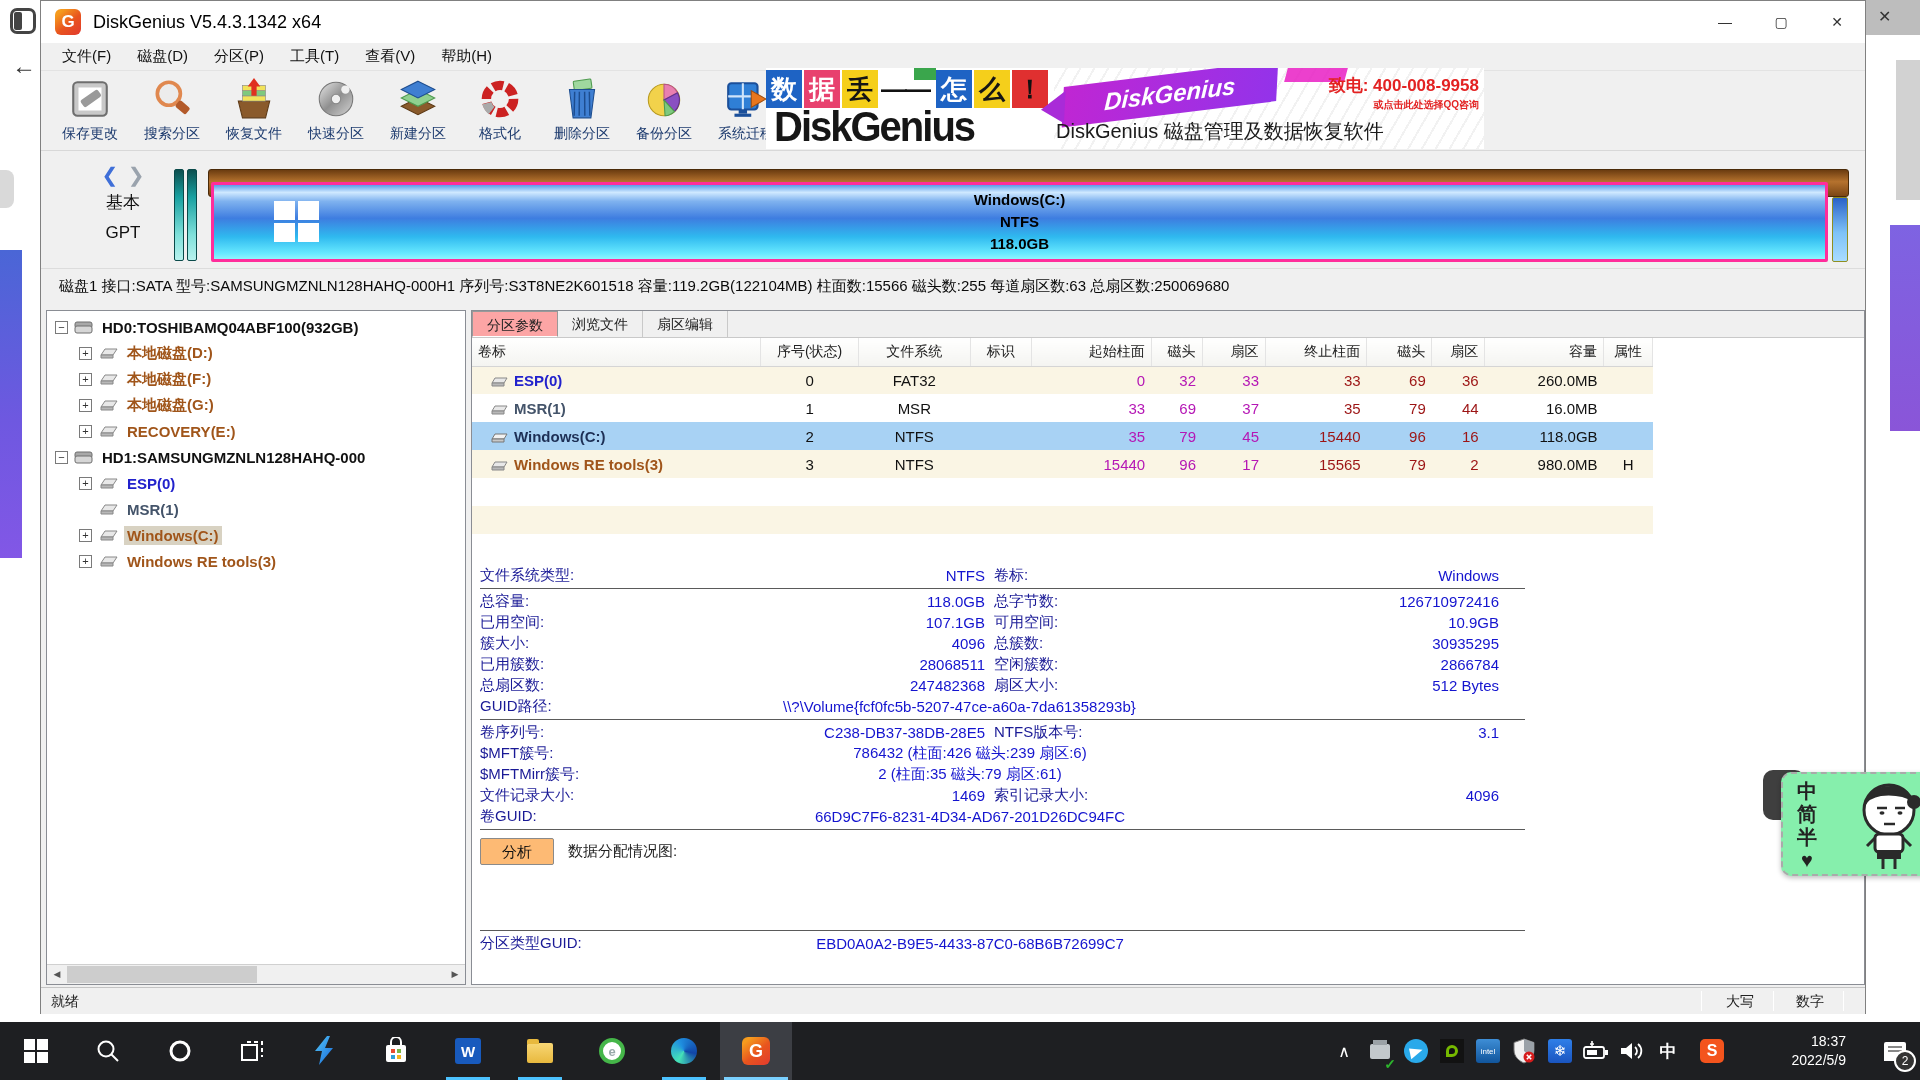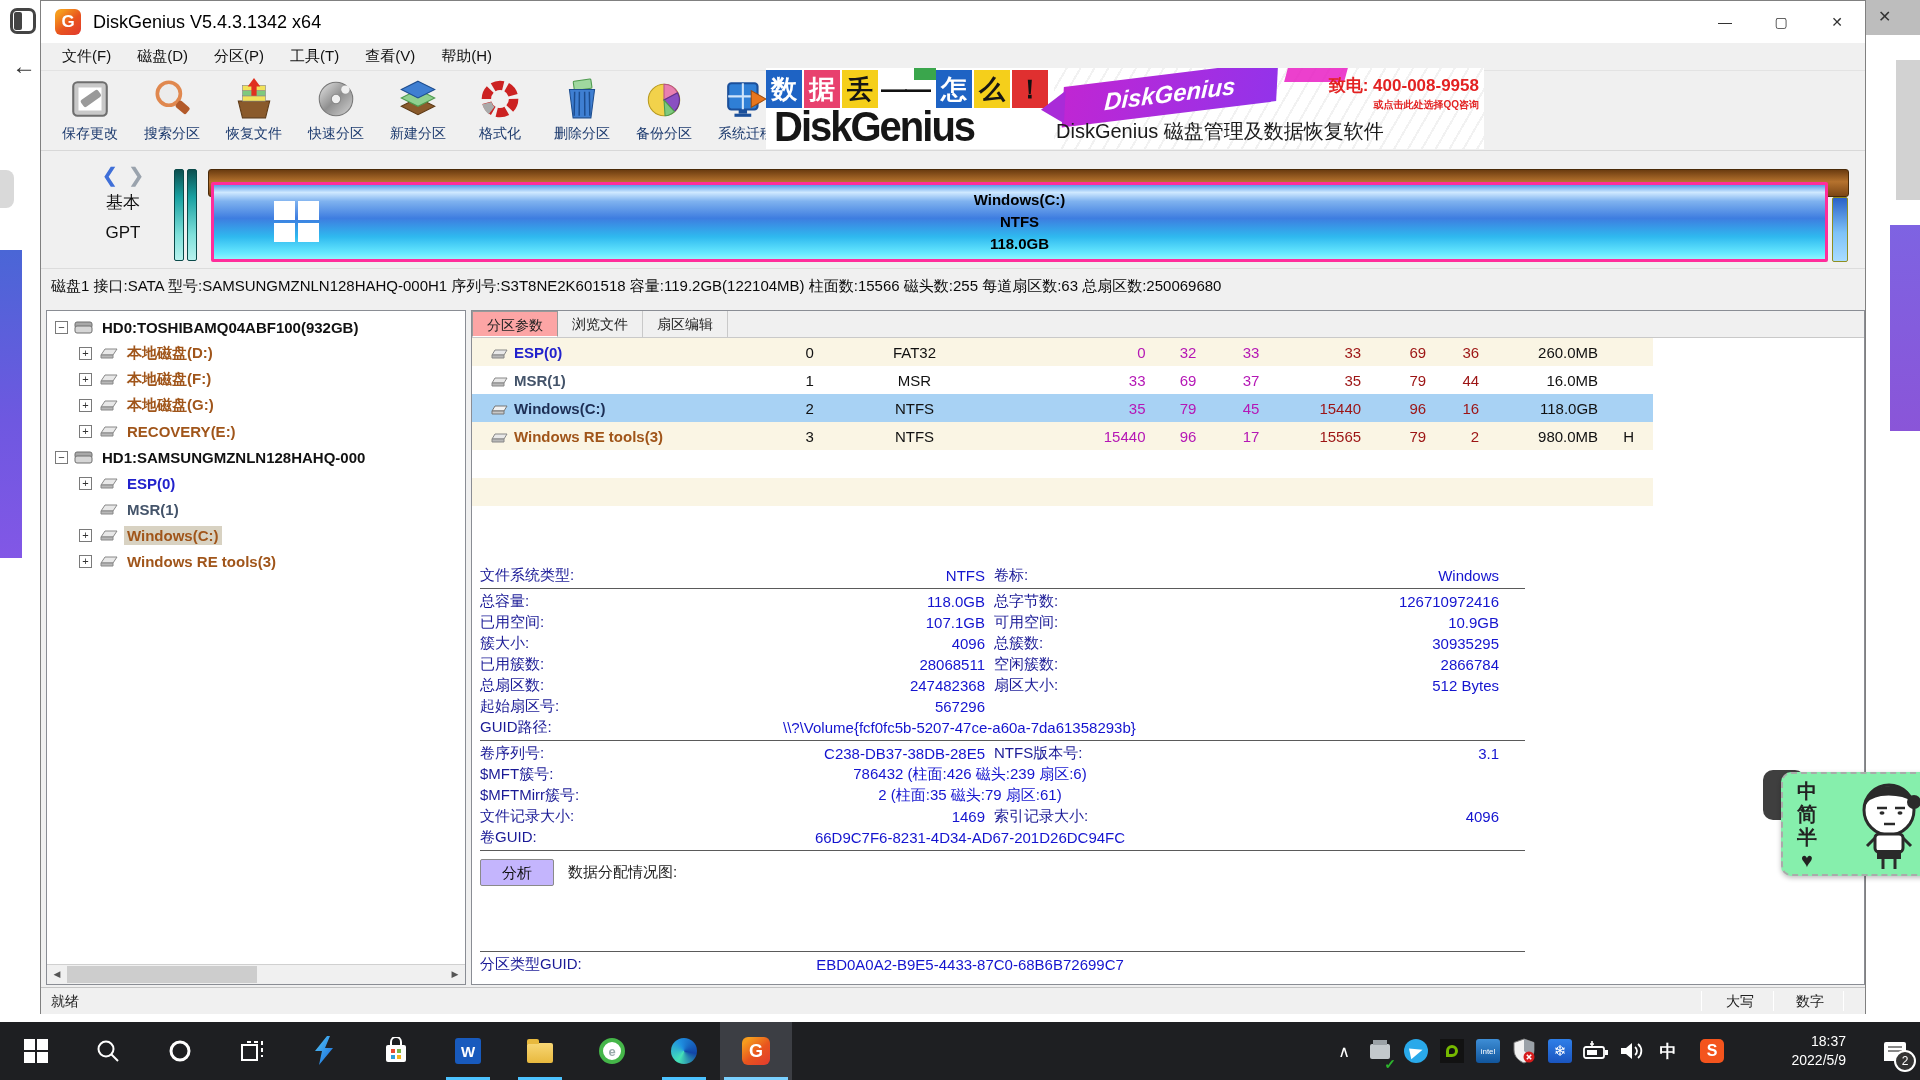--- a/index.html
+++ b/index.html
@@ -68,21 +68,21 @@
   .main-part { position:absolute; left:170px; top:31px; width:1617px; height:80px; border:3px solid #ff2d9b; border-radius:2px;
     background:linear-gradient(180deg,#5a9be8 0%,#cfe9ff 10%,#7fb2ef 22%,#3e7de0 45%,#2fb9ef 70%,#66e8ff 92%,#8ff4ff 100%); }
   .win-logo { position:absolute; left:60px; top:16px; width:46px; height:42px; display:grid; grid-template-columns:21px 21px; grid-template-rows:19px 19px; gap:3px; }
   .win-logo div { background:#fff; }
   .part-text { position:absolute; left:0; top:4px; width:100%; text-align:center; font-size:15px; font-weight:bold; color:#000; line-height:22px; }
   .part-text .fs-line, .part-text .sz-line { font-weight:bold; }
   .re-bar { position:absolute; left:1791px; top:46px; width:16px; height:65px; border:1px solid #8f8f20; border-radius:2px;
     background:linear-gradient(180deg,#2a62c8,#7ec2f8 55%,#a8dcff); }
 
   #diskinfo { position:absolute; left:0; top:267px; width:100%; height:32px; background:#f0f0f0; border-top:1px solid #dcdcdc;
-    font-size:15px; color:#0a0a0a; padding:8px 0 0 10px; white-space:nowrap; }
+    font-size:15px; color:#0a0a0a; padding:8px 0 0 18px; white-space:nowrap; }
 
   
   #main { position:absolute; left:0; top:299px; width:100%; height:687px; background:#f0f0f0; }
   #tree-panel { position:absolute; left:5px; top:10px; width:420px; height:675px; background:#fff; border:1px solid #8a8d94; overflow:hidden; }
   .tree-item { height:26px; display:flex; align-items:center; font-size:15px; font-weight:bold; white-space:nowrap; }
   .tree-item.lvl0 { padding-left:8px; }
   .tree-item.lvl1 { padding-left:32px; }
   .expand { width:13px; height:13px; border:1px solid #7a7a7a; background:#fff; font-size:11px; line-height:11px; text-align:center; color:#333; margin-right:6px; flex:none; font-weight:normal; }
   .expand:empty { visibility:hidden; }
   .ticon { margin-right:6px; flex:none; display:flex; }
@@ -113,21 +113,21 @@
   #details { position:absolute; left:8px; top:254px; width:1045px; }
   .drow { height:21px; display:flex; font-size:15px; align-items:center; }
   .dlab { width:200px; color:#1a1a96; white-space:nowrap; }
   .dval { width:305px; text-align:right; color:#1414cf; white-space:nowrap; }
   .drlab { width:215px; margin-left:9px; color:#1a1a96; white-space:nowrap; }
   .drval { width:290px; text-align:right; color:#1414cf; white-space:nowrap; }
   .val-left { width:620px; text-align:left; padding-left:103px; }
   .val-center { width:580px; text-align:center; }
   .dsep { border-top:1px solid #5a5a5a; margin:2px 0; height:0; }
   .btn-row { height:34px; display:flex; align-items:center; margin-top:4px; }
-  .analyze-btn { width:74px; height:27px; background:#c4b5fd; border:1px solid #8a8a8a; border-radius:2px; font-size:15px; color:#111; text-align:center; line-height:25px; }
+  .analyze-btn { width:74px; height:27px; background:#fdba74; border:1px solid #8a8a8a; border-radius:2px; font-size:15px; color:#111; text-align:center; line-height:25px; }
   .alloc-lab { margin-left:14px; font-size:15px; color:#222; }
   .dspacer { height:60px; }
 
   #statusbar { position:absolute; left:0; top:986px; width:100%; height:27px; background:#f0f0f0; border-top:1px solid #c4c4c4; font-size:14px; color:#222; }
   .sb-ready { position:absolute; left:10px; top:5px; }
   .sb-sep { position:absolute; top:3px; width:1px; height:20px; background:#c0c0c0; border-right:1px solid #fff; }
   .sb-caps { position:absolute; left:1668px; top:5px; width:62px; text-align:center; }
   .sb-num { position:absolute; left:1738px; top:5px; width:62px; text-align:center; }
 
   
@@ -484,20 +484,34 @@
           <col style="width:118px">
             <col style="width:50px">
             <col style="width:62px">
             <col style="width:100px">
           <col style="width:64px">
             <col style="width:52px">
             <col style="width:117px">
             <col style="width:48px">
         </colgroup>
         <tbody>
+            <tr>
+          <th class="al">卷标</th>
+          <th class="ac">序号(状态)</th>
+          <th class="ac">文件系统</th>
+          <th class="ac">标识</th>
+          <th class="ar">起始柱面</th>
+          <th class="ar">磁头</th>
+          <th class="ar">扇区</th>
+          <th class="ar">终止柱面</th>
+          <th class="ar">磁头</th>
+          <th class="ar">扇区</th>
+          <th class="ar">容量</th>
+          <th class="ac">属性</th>
+        </tr>
         <tr class="r-cream">
           <td class="al vol-cell"><span class="vol-ico"><svg width="18" height="11">
                     <polygon points="2,7 5,2 17,2 14,7" fill="#e8e8e8" stroke="#888"></polygon>
                     <polygon points="2,7 14,7 14,10 2,10" fill="#b8b8b8" stroke="#888"></polygon>
                   </svg></span><span class="vn-blue">ESP(0)</span></td>
           <td class="ac">0</td>
           <td class="ac">FAT32</td>
           <td class="ac"></td>
           <td class="ar v-magenta">0</td>
           <td class="ar v-magenta">32</td>
@@ -603,24 +617,20 @@
           <span class="drlab">空闲簇数:</span>
           <span class="drval">2866784</span>
         </div>
         <div class="drow">
           <span class="dlab">总扇区数:</span>
           <span class="dval">247482368</span>
           <span class="drlab">扇区大小:</span>
           <span class="drval">512 Bytes</span>
         </div>
         <div class="drow">
-          <span class="dlab">起始扇区号:</span>
-          <span class="dval">567296</span>
-        </div>
-        <div class="drow">
           <span class="dlab">GUID路径:</span>
           <span class="dval val-left">\\?\Volume{fcf0fc5b-5207-47ce-a60a-7da61358293b}</span>
         </div>
         <div class="dsep"></div>
         <div class="drow">
           <span class="dlab">卷序列号:</span>
           <span class="dval">C238-DB37-38DB-28E5</span>
           <span class="drlab">NTFS版本号:</span>
           <span class="drval">3.1</span>
         </div>

